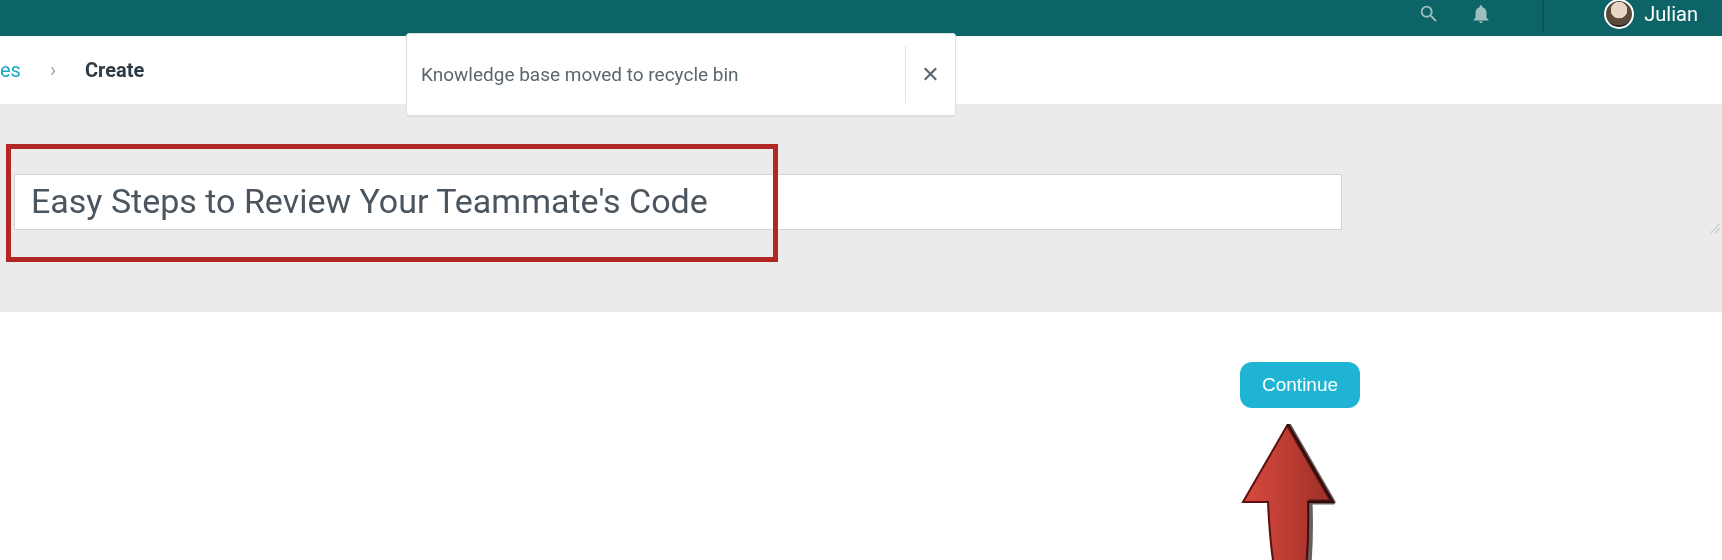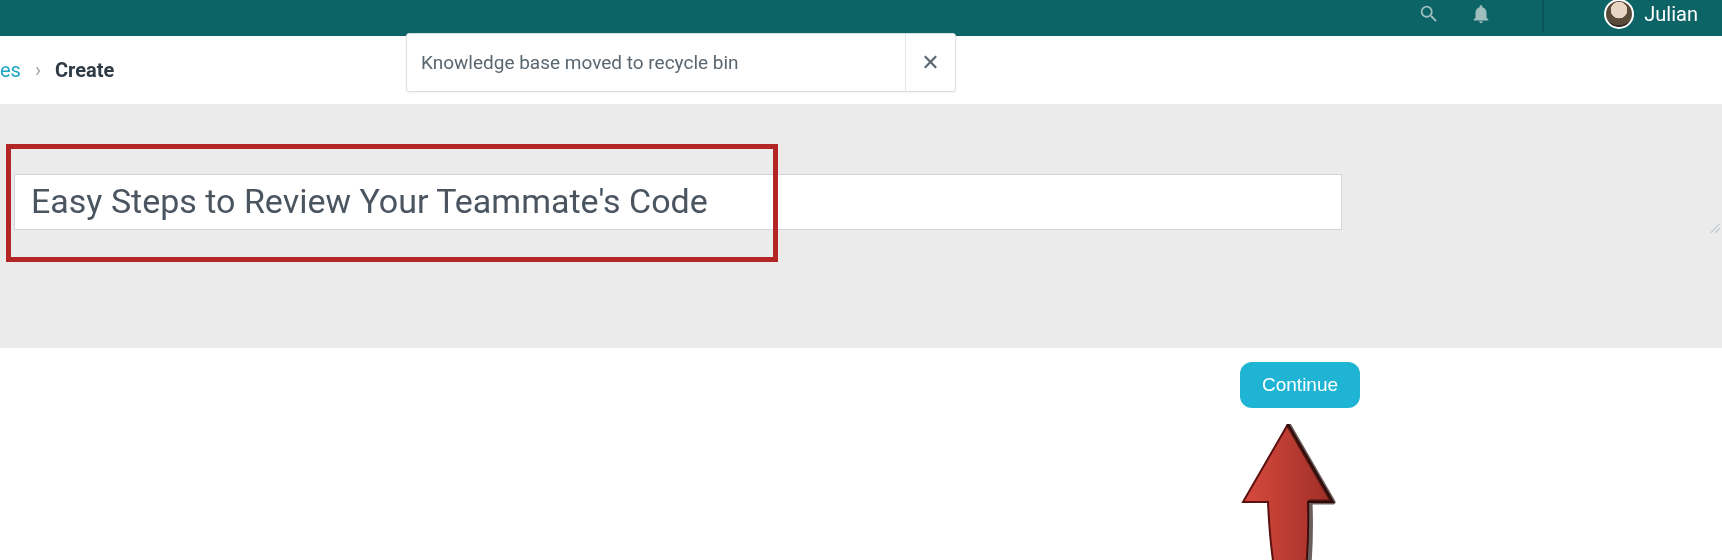--- a/index.html
+++ b/index.html
@@ -20,54 +20,54 @@
   .nav-right { margin-left: auto; display: flex; align-items: center; gap: 30px; padding-right: 0; }
   .icon { width: 22px; height: 22px; display:inline-flex; align-items:center; justify-content:center; }
   .icon svg { fill: #9fbfbf; }
   .user { display:flex; align-items:center; gap:10px; margin-left: 40px; }
   .user-sep { width:2px; height:36px; background:#0a5557; margin-left:20px; margin-right:-10px; }
   .avatar { width:30px; height:30px; border-radius:50%; background: radial-gradient(circle at 50% 35%, #e8d5c4 0 38%, #5a4a3a 40% 70%, #2a2420 72% 100%); border:2px solid #fff; }
   .user-name { color:#fff; font-size:20px; }
 
   
   .breadcrumb {
-    display:flex; align-items:center; gap:14px;
+    display:flex; align-items:center; gap:29px;
     padding: 22px 0 22px 0;
     font-size:20px; color:#1fa6c2;
   }
   .breadcrumb .bc-prev { color:#1fa6c2; cursor:pointer; }
   .breadcrumb .bc-sep { color:#9aa5ad; }
   .breadcrumb .bc-current { color:#2e3a44; font-weight:700; }
 
   
   .toast {
     position:absolute;
     left:406px; top:33px;
     width:550px;
     background:#fff;
     border:1px solid #d9dee2;
     border-radius:3px;
     box-shadow:0 1px 2px rgba(0,0,0,.05);
     display:flex; align-items:center;
-    padding:16px 14px;
+    padding:28px 14px;
     z-index:10;
   }
   .toast-text { flex:1; color:#5a6770; font-size:19px; }
   .toast-close {
     width:50px; height:100%;
     border-left:1px solid #e2e6ea;
     display:flex; align-items:center; justify-content:center;
     color:#5a6770; font-size:22px; cursor:pointer;
     margin:-16px -14px -16px 10px; padding:16px 0;
   }
 
   
   .main {
     background:#ebebeb;
-    padding: 70px 0 114px 0;
+    padding: 70px 0 78px 0;
     position:relative;
   }
   .title-wrap { position:relative; margin-left:14px; }
   .title-input {
     width:1328px;
     height:56px;
     border:1px solid #cfd6db;
     background:#fff;
     font-size:34px;
     color:#4a5560;

